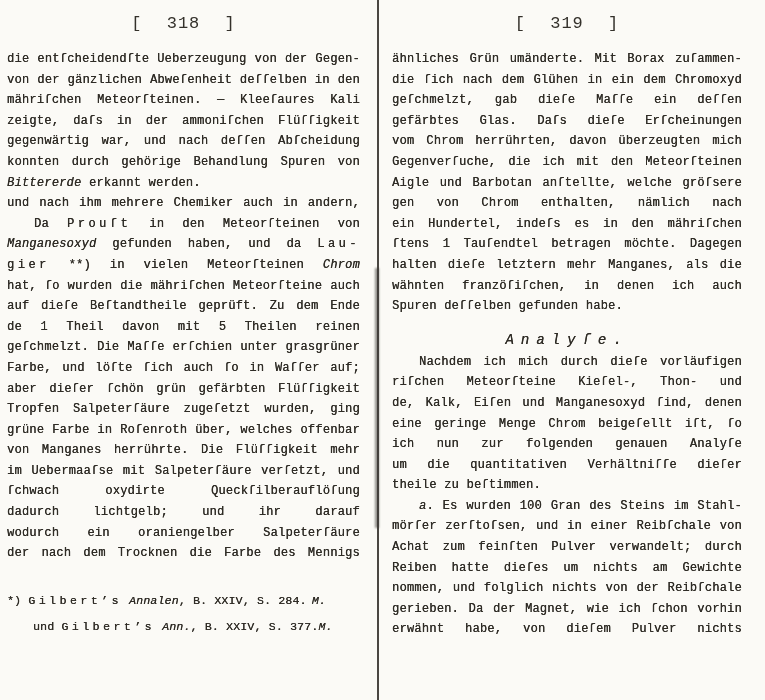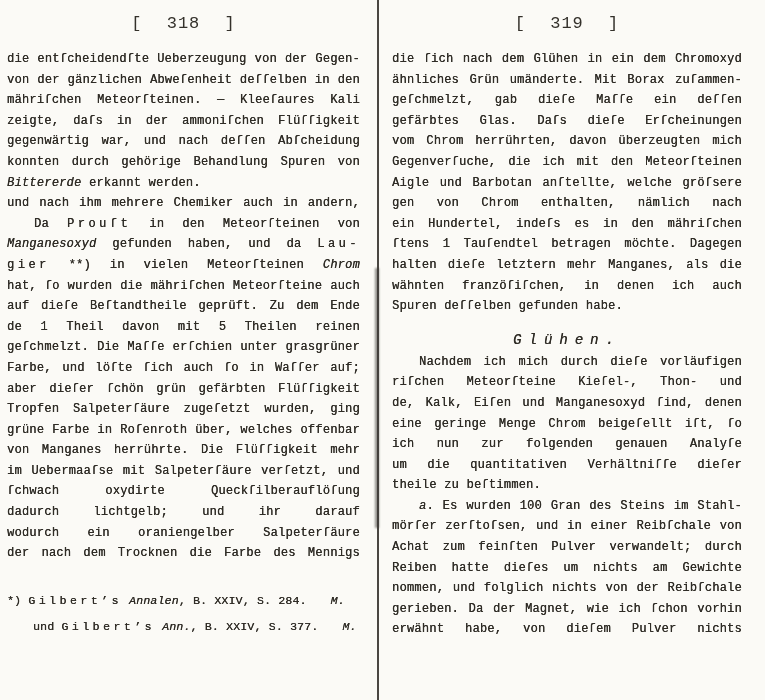--- a/index.html
+++ b/index.html
@@ -39,21 +39,21 @@
   .line.ind{padding-left:27px;}
   .line.heading{
     text-align:center;text-align-last:center;
     font-style:italic;font-size:14px;letter-spacing:7px;
     height:21px;line-height:21px;margin:13px 0 1px;
   }
   .sp{letter-spacing:3.5px;}
   .fns{position:absolute;top:588px;left:0;right:0;}
   .fn{
     display:flex;font-size:11.5px;line-height:26px;height:26px;
-    letter-spacing:.2px;text-shadow:.2px 0 0 currentColor;overflow:hidden;gap:24px;
+    letter-spacing:.2px;text-shadow:.2px 0 0 currentColor;overflow:hidden;
   }
   .fn.ind{padding-left:26px;align-items:flex-end;}
   .fn .t{white-space:nowrap;}
   .fn .m{margin-left:auto;margin-right:34px;}
 </style>
 </head>
 <body>
 
 <div class="scan">
   <div class="gutter">
@@ -97,34 +97,34 @@
         <div class="fn ind">
           <span class="t">und <span class="sp">Gilbert’s</span> <i>Ann.</i>, B. XXIV, S. 377.</span>
           <span class="m"><i>M.</i></span>
         </div>
       </div>
   </section>
 
   <section class="page right">
     <div class="pnum">[ 319 ]</div>
     <div class="body">
+        <div class="line j">ähnliches Grün umänderte. Mit Borax zuſammen-</div>
         <div class="line j">die ſich nach dem Glühen in ein dem Chromoxyd</div>
-        <div class="line j">ähnliches Grün umänderte. Mit Borax zuſammen-</div>
         <div class="line j">geſchmelzt, gab dieſe Maſſe ein deſſen grasgrün</div>
         <div class="line j">gefärbtes Glas. Daſs dieſe Erſcheinungen wirklich</div>
         <div class="line j">vom Chrom herrührten, davon überzeugten mich</div>
         <div class="line j">Gegenverſuche, die ich mit den Meteorſteinen von</div>
         <div class="line j">Aigle und Barbotan anſtellte, welche gröſsere Men-</div>
         <div class="line j">gen von Chrom enthalten, nämlich nach <span class="sp">Laugier</span></div>
         <div class="line j">ein Hundertel, indeſs es in den mähriſchen höch-</div>
         <div class="line j">ſtens 1 Tauſendtel betragen möchte. Dagegen ent-</div>
         <div class="line j">halten dieſe letztern mehr Manganes, als die er-</div>
         <div class="line j">wähnten franzöſiſchen, in denen ich auch deutliche</div>
         <div class="line s">Spuren deſſelben gefunden habe.</div>
-        <div class="line heading">Glühen.</div>
+        <div class="line heading">Analyſe.</div>
         <div class="line ind j">Nachdem ich mich durch dieſe vorläufigen Ver-</div>
         <div class="line j">riſchen Meteorſteine Kieſel-, Thon- und Bitterer-</div>
         <div class="line j">de, Kalk, Eiſen und Manganesoxyd ſind, denen</div>
         <div class="line j">eine geringe Menge Chrom beigeſellt iſt, ſo konnte</div>
         <div class="line j">ich nun zur folgenden genauen Analyſe ſchreiten,</div>
         <div class="line j">um die quantitativen Verhältniſſe dieſer Beſtand-</div>
         <div class="line s">theile zu beſtimmen.</div>
         <div class="line ind j"><i>a</i>. Es wurden 100 Gran des Steins im Stahl-</div>
         <div class="line j">mörſer zerſtoſsen, und in einer Reibſchale von</div>
         <div class="line j">Achat zum feinſten Pulver verwandelt; durch das</div>

